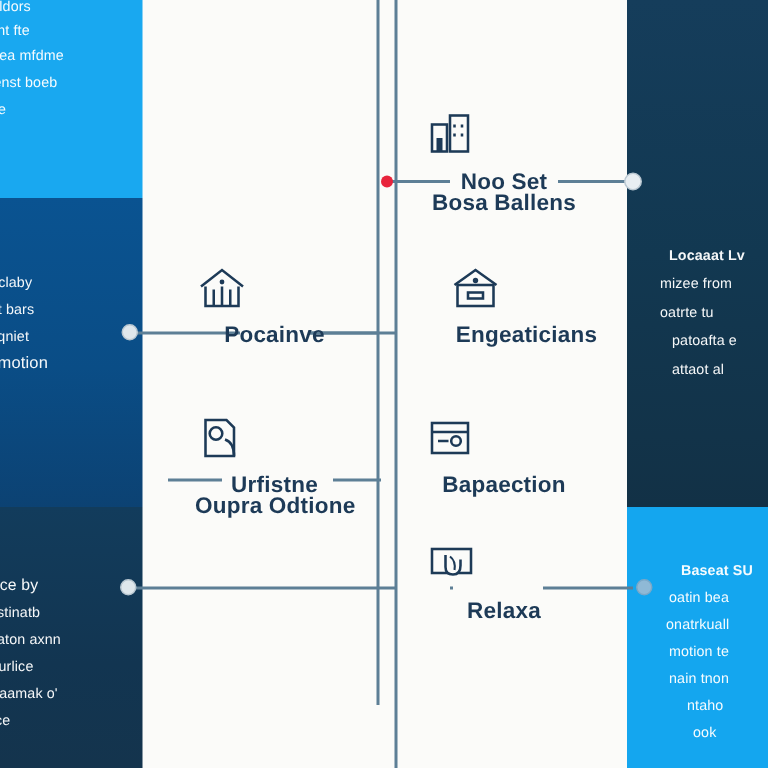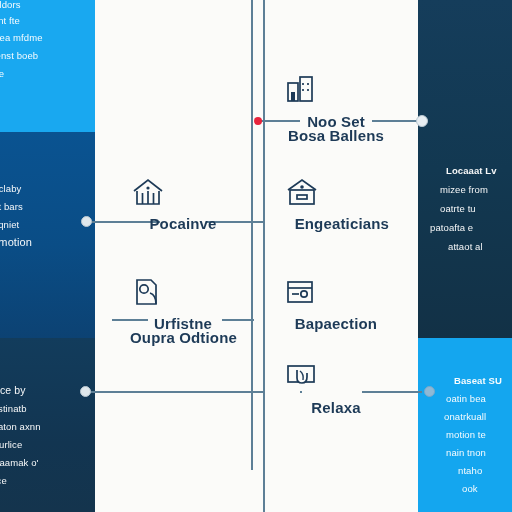--- a/index.html
+++ b/index.html
@@ -87,21 +87,21 @@
     <div class="panel-text" style="left:-15px; top:80px;">olaaton axnn</div>
     <div class="panel-text" style="left:-13px; top:98px;">vitiurlice</div>
     <div class="panel-text" style="left:-13px; top:116px;">icnaamak o'</div>
     <div class="panel-text" style="left:-11px; top:134px;">alce</div>
   </div>
 
   <div class="panel" id="rp-dark">
     <div class="panel-text bold" style="left:28px; top:162px;">Locaaat Lv</div>
     <div class="panel-text" style="left:22px; top:181px;">mizee from</div>
     <div class="panel-text" style="left:22px; top:200px;">oatrte tu</div>
-    <div class="panel-text" style="left:12px; top:219px;">patoafta e</div>
+    <div class="panel-text" style="left:30px; top:219px;">patoafta e</div>
     <div class="panel-text" style="left:30px; top:238px;">attaot al</div>
   </div>
 
   <div class="panel" id="rp-bright">
     <div class="panel-text bold" style="left:36px; top:34px;">Baseat SU</div>
     <div class="panel-text" style="left:28px; top:52px;">oatin bea</div>
     <div class="panel-text" style="left:26px; top:70px;">onatrkuall</div>
     <div class="panel-text" style="left:28px; top:88px;">motion te</div>
     <div class="panel-text" style="left:28px; top:106px;">nain tnon</div>
     <div class="panel-text" style="left:40px; top:124px;">ntaho</div>
@@ -154,21 +154,21 @@
         <path d="M7 15 V28 H29 V15"></path>
         <line x1="18" y1="15" x2="18" y2="28"></line>
         <circle cx="18" cy="12" r="1.6" fill="#1d3a57" stroke="none"></circle>
         <line x1="12.5" y1="17" x2="12.5" y2="28"></line>
         <line x1="23.5" y1="17" x2="23.5" y2="28"></line>
       </svg>
     </span>
     <span class="lbl sub">Pocainve</span>
   </div>
 
-  <div class="node" style="left:283px; top:176px; width:106px;text-align:right;">
+  <div class="node" style="left:298px; top:176px; width:106px;">
     <span class="glyph">
       <svg width="38" height="32" viewBox="0 0 38 32" fill="none" stroke="#1d3a57" stroke-width="1.7">
         <path d="M5 14 L19 4 L33 14"></path>
         <rect x="7" y="14" width="24" height="14"></rect>
         <rect x="14" y="19" width="10" height="4"></rect>
         <circle cx="19" cy="11" r="1.8" fill="#1d3a57" stroke="none"></circle>
       </svg>
     </span>
     <span class="lbl">Engeaticians</span>
   </div>

